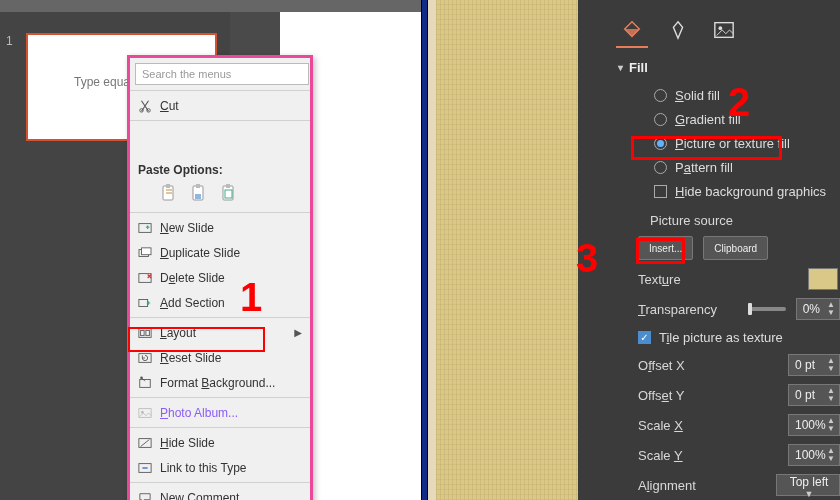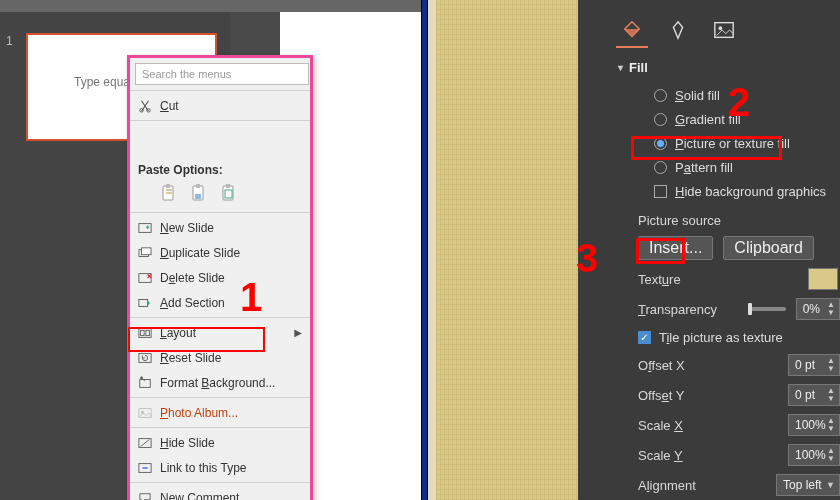--- a/index.html
+++ b/index.html
@@ -45,21 +45,21 @@
   .ctx-search {
     margin: 5px; width: 174px; height: 22px; border: 1px solid #bbb;
     background: #fff; padding: 0 6px; font-size: 11px; color: #999;
     display: flex; align-items: center;
   }
   .ctx-sep { height: 1px; background: #d0d0d0; margin: 2px 0; }
   .ctx-item {
     display: flex; align-items: center; height: 25px; padding: 0 8px 0 6px;
     position: relative;
   }
-  .ctx-item.disabled { color: #c2410c; }
+  .ctx-item.disabled { color: #8b5cf6; }
   .ctx-item .ico {
     width: 18px; height: 16px; margin-right: 6px;
     display: inline-flex; align-items: center; justify-content: center;
   }
   .ctx-item .chev {
     position: absolute; right: 8px; top: 7px; font-size: 10px; color: #555;
   }
   .ctx-header {
     padding: 6px 8px 2px 8px; font-weight: bold; font-size: 12px; margin-top: 36px;
   }
@@ -135,38 +135,38 @@
     background: #3b3b3b;
   }
   .fb-radio.sel .dot::after {
     content: ""; width: 7px; height: 7px; border-radius: 50%; background: #5fb2ff;
   }
   .fb-check .box {
     width: 13px; height: 13px; border: 1px solid #aaa; background: #3b3b3b;
     display: inline-flex; align-items: center; justify-content: center; font-size: 10px; color: #fff;
   }
   .fb-check.checked .box { background: #4b8ecf; border-color: #4b8ecf; }
-  .fb-sub-label { padding: 10px 0 4px 60px; color: #d8d8d8; font-size: 13px; }
+  .fb-sub-label { padding: 10px 0 4px 60px; color: #d8d8d8; font-size: 13px; margin-left: 12px; }
   .fb-btnrow { display: flex; gap: 10px; padding: 4px 0 4px 60px; }
   .fb-btn {
     height: 24px; padding: 8px 10px; background: #555; color: #eee;
-    border: 1px solid #777; border-radius: 2px; font-size: 16px;
+    border: 1px solid #777; border-radius: 2px; font-size: 10px;
     display: inline-flex; align-items: center;
   }
   .fb-row {
     display: flex; align-items: center; height: 30px; padding-left: 60px; gap: 10px;
     color: #d8d8d8; font-size: 13px;
   }
   .fb-row .lab { flex: 0 0 100px; }
   .fb-input {
     width: 72px; height: 22px; background: #555; color: #eee; border: 1px solid #777;
     display: inline-flex; align-items: center; justify-content: space-between;
     padding: 0 4px 0 6px; font-size: 12px;
   }
-  .fb-input.wider { width: 80px; }
+  .fb-input.wider { width: 80px; flex-direction: column; }
   .fb-input .spin { font-size: 8px; line-height: 8px; color: #ccc; display: flex; flex-direction: column; }
   .fb-tex-swatch {
     width: 30px; height: 22px; background: #d9c887; border: 1px solid #777;
     display: inline-flex; align-items: center; position: relative;
   }
   .fb-tex-swatch::after { content: "▾"; position: absolute; right: -14px; font-size: 10px; color: #ccc; }
   .slider {
     width: 70px; height: 4px; background: #888; position: relative; border-radius: 2px;
   }
   .slider::after {

